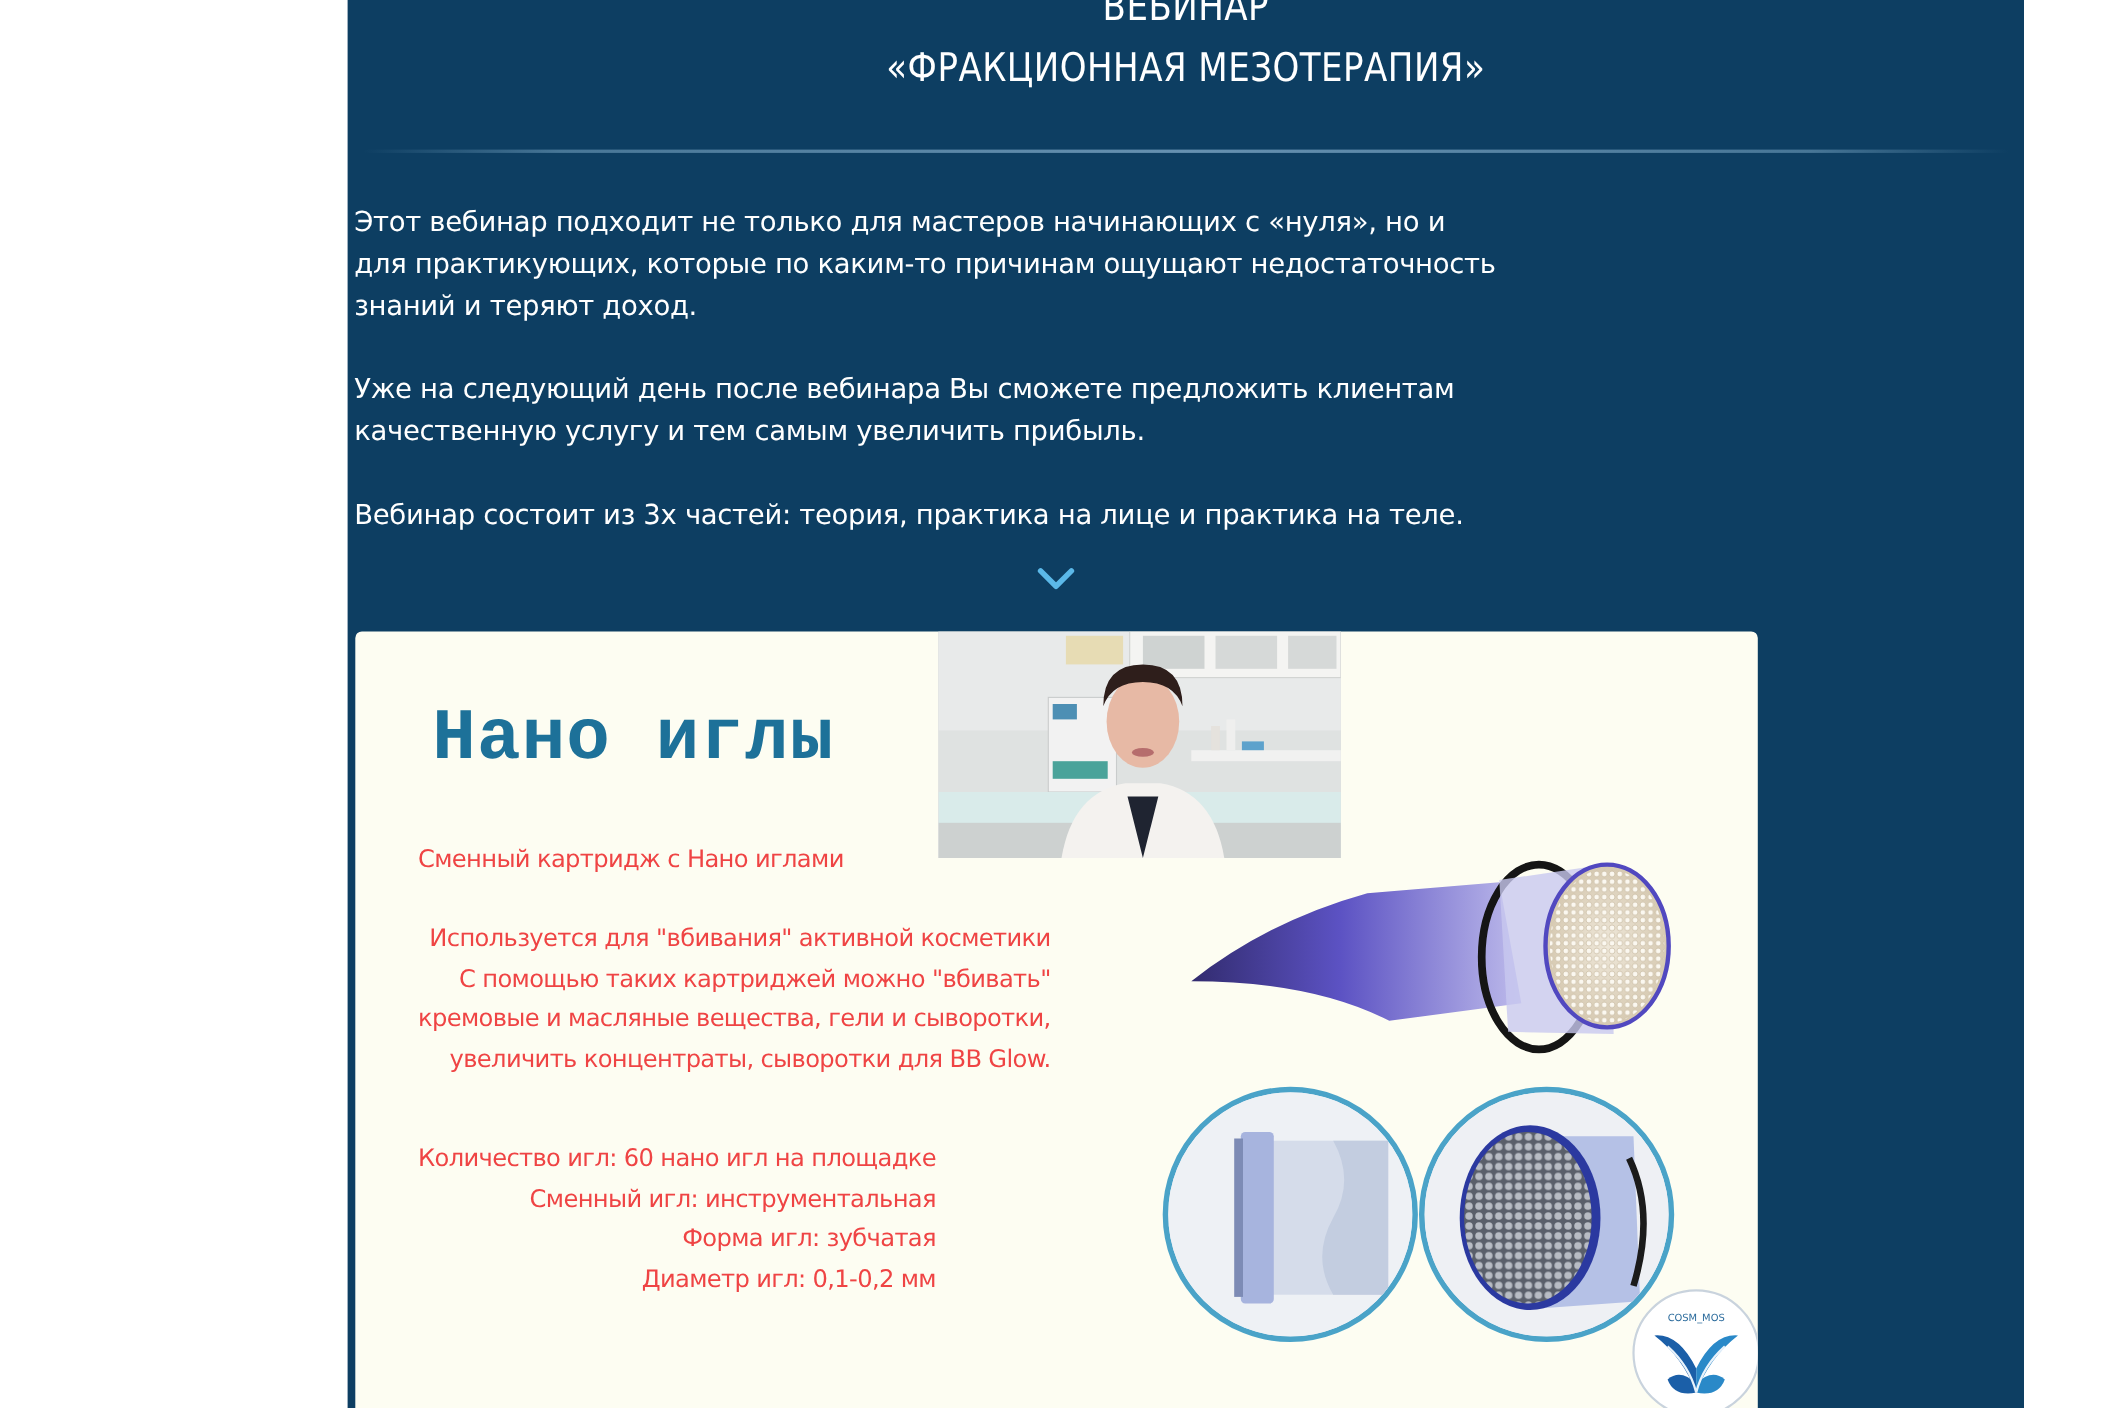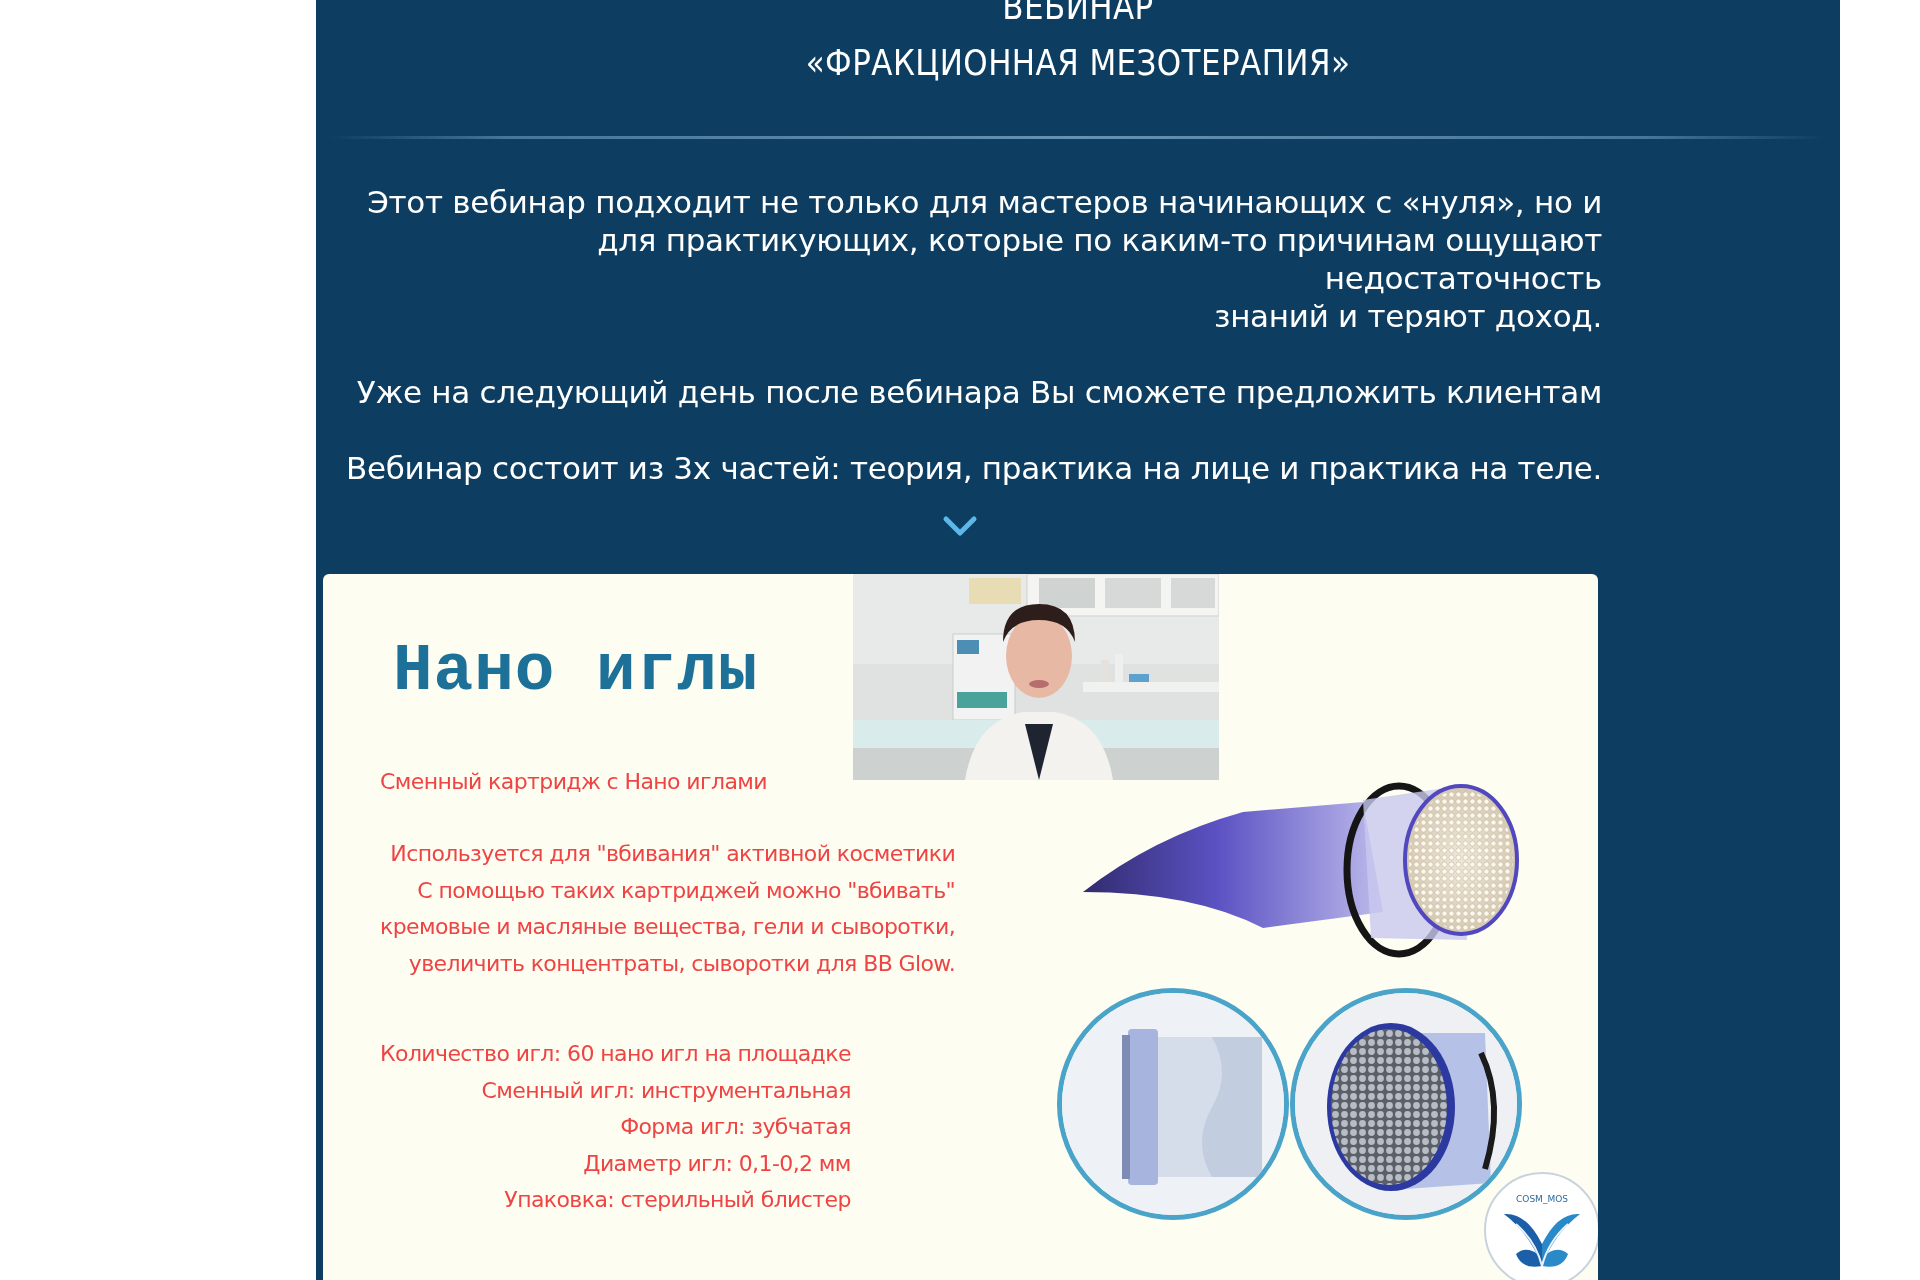--- a/index.html
+++ b/index.html
@@ -20,21 +20,21 @@
   }
   .title.l1 { top:-14px; }
   .title.l2 { top:42px; }
   .divider {
     position:absolute; left:14px; right:14px; top:136px; height:3px;
     background:linear-gradient(90deg, rgba(120,160,190,0) 0%, rgba(120,165,195,0.55) 12%, rgba(140,180,210,0.7) 50%, rgba(120,165,195,0.55) 88%, rgba(120,160,190,0) 100%);
   }
   .intro {
     position:absolute; left:6px; top:183px; width:1280px;
     color:#ffffff; font-family:"DejaVu Sans", sans-serif;
-    font-size:31px; line-height:38px; letter-spacing:-0.3px;text-align:right;
+    font-size:25px; line-height:38px; letter-spacing:-0.3px;
   }
   .intro p { margin:0 0 38px 0; }
   .chevron {
     position:absolute; left:626px; top:514px; width:36px; height:26px;
   }
   .card {
     position:absolute; left:7px; top:574px; width:1275px; height:720px;
     background:#fdfdf2; border-radius:6px 6px 0 0;
     overflow:hidden;
   }
@@ -81,20 +81,21 @@
   <div class="divider"></div>
 
   <div class="intro">
     <p>
       <span>Этот вебинар подходит не только для мастеров начинающих с «нуля», но и</span><br>
       <span>для практикующих, которые по каким-то причинам ощущают недостаточность</span><br>
       <span>знаний и теряют доход.</span>
     </p>
     <p>
       <span>Уже на следующий день после вебинара Вы сможете предложить клиентам</span><br>
+      <span>качественную услугу и тем самым увеличить прибыль.</span>
     </p>
     <p>
       <span>Вебинар состоит из 3х частей: теория, практика на лице и практика на теле.</span>
     </p>
   </div>
 
   <div class="chevron">
     <svg width="36" height="26" viewBox="0 0 36 26">
       <polyline points="4,5 18,19 32,5" fill="none" stroke="#5bb8e8" stroke-width="5" stroke-linecap="round" stroke-linejoin="round"></polyline>
     </svg>
@@ -112,21 +113,20 @@
       <span class="ln">С помощью таких картриджей можно "вбивать"</span>
       <span class="ln">кремовые и масляные вещества, гели и сыворотки,</span>
       <span class="ln">увеличить концентраты, сыворотки для BB Glow.</span>
     </div>
 
     <div class="card-text specs">
       <span class="ln">Количество игл: 60 нано игл на площадке</span>
       <span class="ln">Сменный игл: инструментальная</span>
       <span class="ln">Форма игл: зубчатая</span>
       <span class="ln">Диаметр игл: 0,1-0,2 мм</span>
-      <span class="ln">Упаковка: стерильный блистер</span>
     </div>
 
     <div class="video">
       <svg width="366" height="206" viewBox="0 0 366 206">
         <rect x="0" y="0" width="366" height="206" fill="#dfe2e1"></rect>
         <rect x="0" y="0" width="366" height="90" fill="#e8eaea"></rect>
         <rect x="174" y="0" width="192" height="42" fill="#f4f4f2" stroke="#d0d2d0"></rect>
         <rect x="186" y="4" width="56" height="30" fill="#cfd3d2"></rect>
         <rect x="252" y="4" width="56" height="30" fill="#d6d9d8"></rect>
         <rect x="318" y="4" width="44" height="30" fill="#d6d9d8"></rect>

